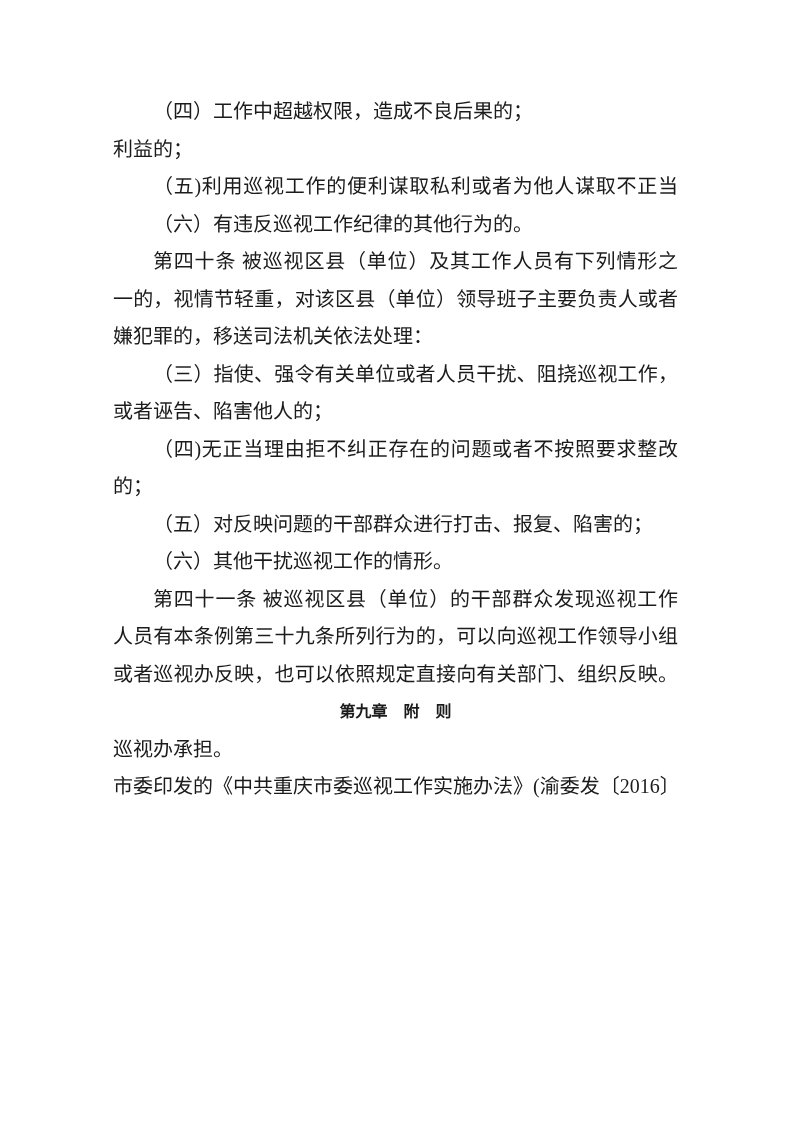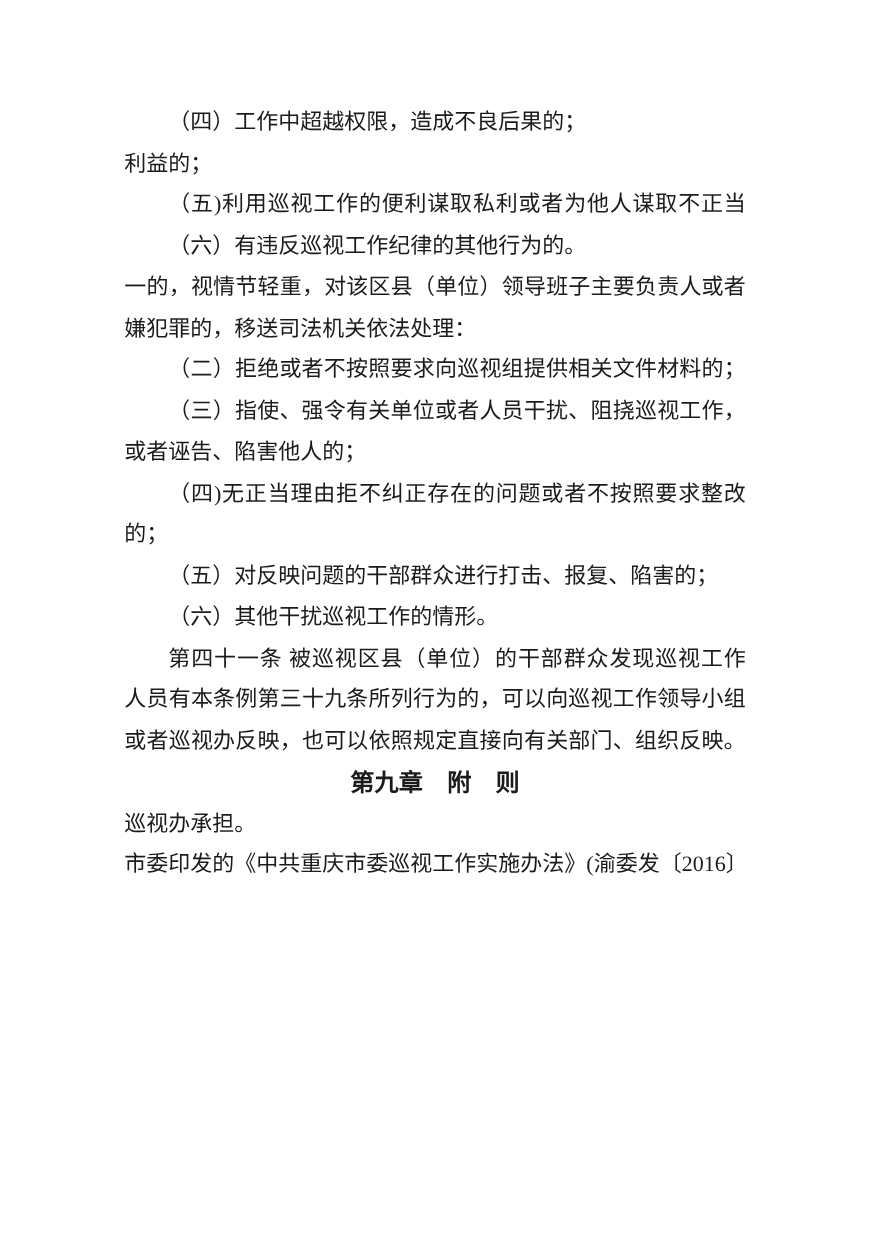--- a/index.html
+++ b/index.html
@@ -34,37 +34,37 @@
   
   .line.start  { text-indent: 2em; text-align: justify; text-align-last: justify; }
   
   .line.mid    { text-align: justify; text-align-last: justify; }
   
   .line.end    { text-align: left; }
   
   .line.heading {
     font-family: "Liberation Sans", "DejaVu Sans", sans-serif;
     font-weight: 700;
-    font-size: 22px;
+    font-size: 16px;
     text-align: center;
     text-align-last: center;
   }
 </style>
 </head>
 <body>
 
 <div class="page">
   <main class="doc" id="doc-body">
       <p class="line single">（四）工作中超越权限，造成不良后果的；</p>
       <p class="line end">利益的；</p>
       <p class="line start">（五)利用巡视工作的便利谋取私利或者为他人谋取不正当</p>
       <p class="line single">（六）有违反巡视工作纪律的其他行为的。</p>
+      <p class="line start">第四十条 被巡视区县（单位）及其工作人员有下列情形之</p>
       <p class="line mid">一的，视情节轻重，对该区县（单位）领导班子主要负责人或者</p>
       <p class="line end">嫌犯罪的，移送司法机关依法处理：</p>
-      <p class="line start">（二）拒绝或者不按照要求向巡视组提供相关文件材料的；</p>
       <p class="line start">（三）指使、强令有关单位或者人员干扰、阻挠巡视工作，</p>
       <p class="line end">或者诬告、陷害他人的；</p>
       <p class="line start">（四)无正当理由拒不纠正存在的问题或者不按照要求整改</p>
       <p class="line end">的；</p>
       <p class="line single">（五）对反映问题的干部群众进行打击、报复、陷害的；</p>
       <p class="line single">（六）其他干扰巡视工作的情形。</p>
       <p class="line start">第四十一条 被巡视区县（单位）的干部群众发现巡视工作</p>
       <p class="line mid">人员有本条例第三十九条所列行为的，可以向巡视工作领导小组</p>
       <p class="line mid">或者巡视办反映，也可以依照规定直接向有关部门、组织反映。</p>
       <p class="line heading">第九章　附　则</p>

